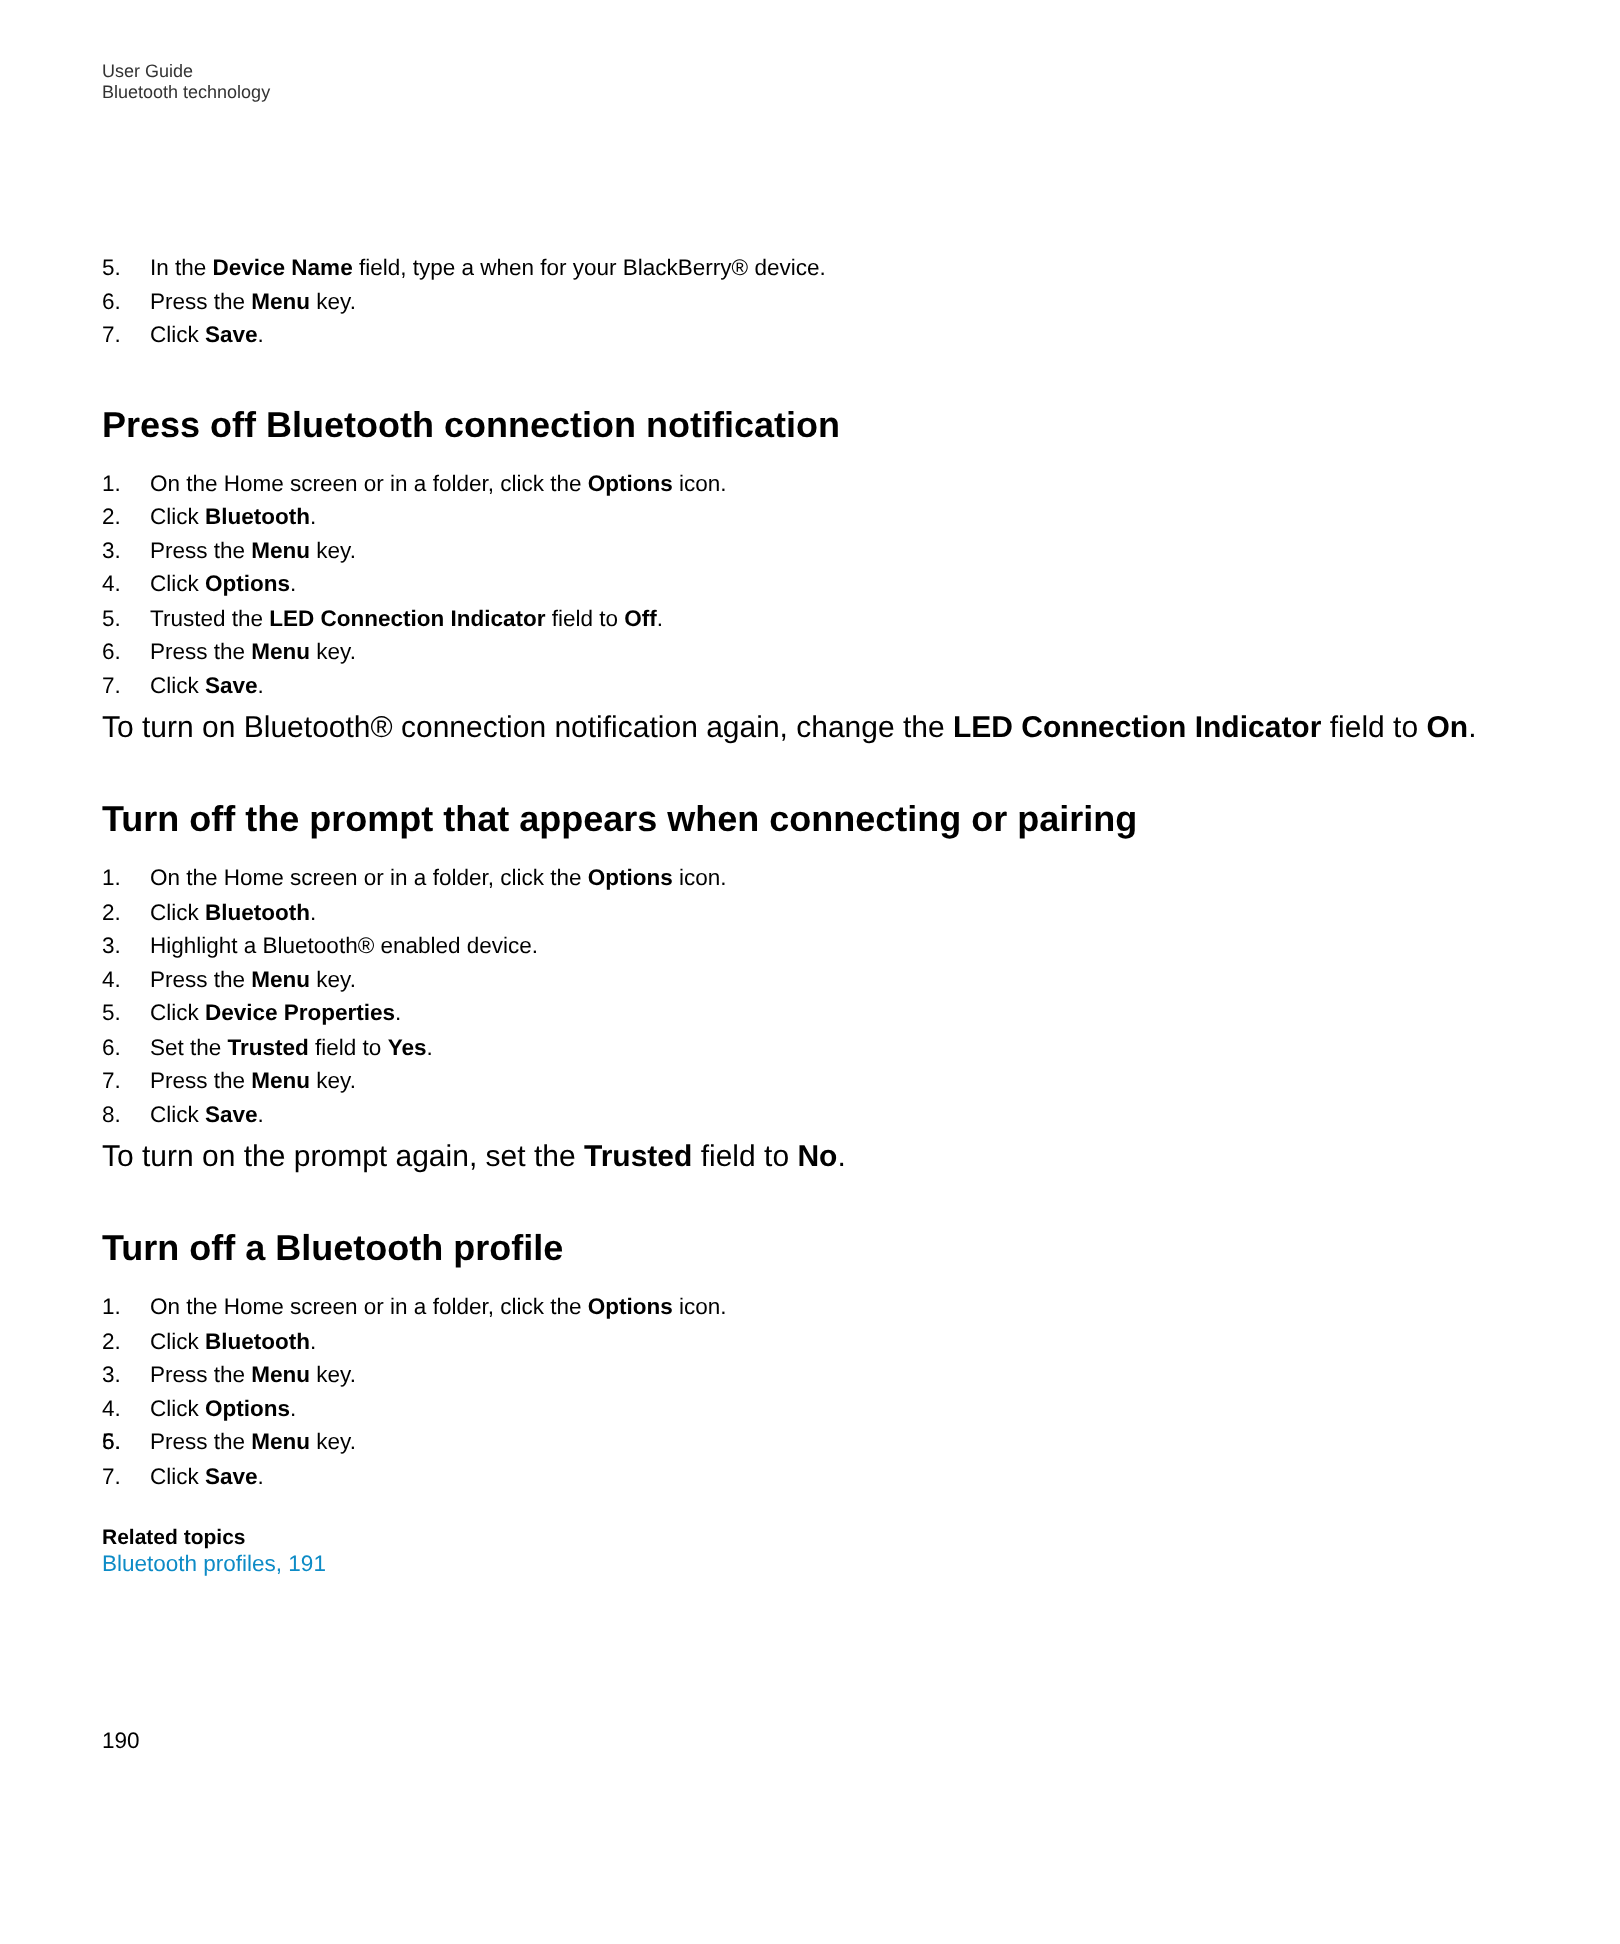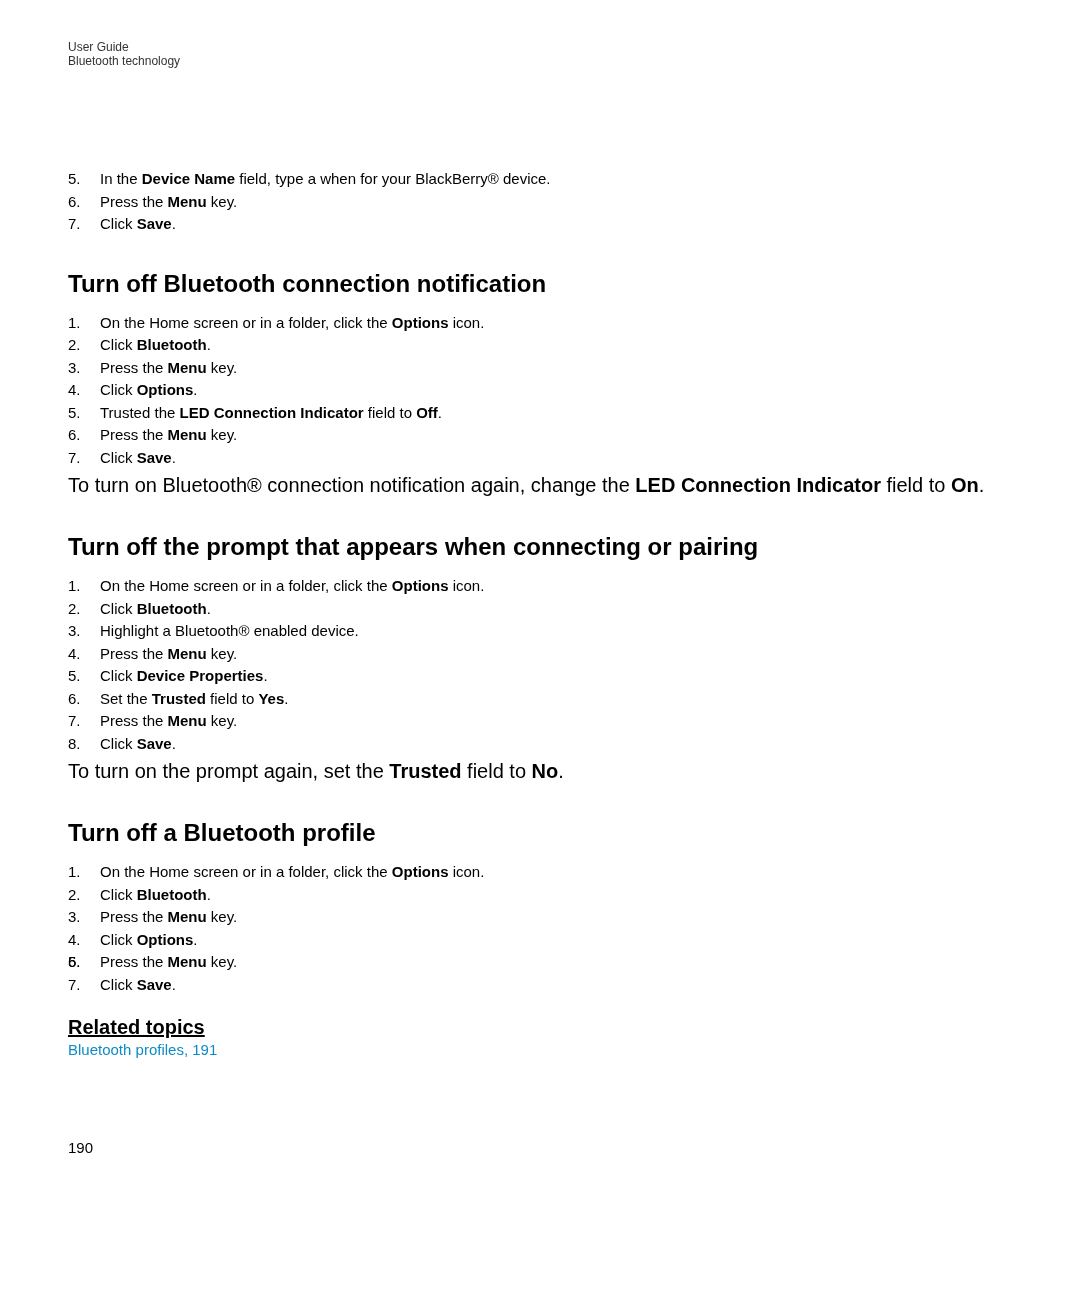--- a/index.html
+++ b/index.html
@@ -45,34 +45,33 @@
       font-weight: bold;
       margin-top: 34px;
       margin-bottom: 14px;
     }
     .note {
       font-size: 20px;
       margin-top: 2px;
       line-height: 1.4;
     }
     .related-heading {
-      font-size: 20px;
+      font-size: 14px;
       font-weight: bold;
       margin-top: 20px;
       margin-bottom: 2px;
-      text-decoration: underline;
     }
     .related-link {
       font-size: 15px;
       color: #0d8bc6;
       text-decoration: none;
     }
     .page-number {
       position: absolute;
-      bottom: 140px;
+      bottom: 127px;
       left: 68px;
       font-size: 15px;
     }
     b {
       font-weight: bold;
     }
   </style>
 </head>
 <body>
 
@@ -93,21 +92,21 @@
     <span class="num">6.</span>
     <span>Press the </span><b>Menu</b><span> key.</span>
   </li>
   <li>
     <span class="num">7.</span>
     <span>Click </span><b>Save</b><span>.</span>
   </li>
 </ol>
 
 
-<h2>Turn off Bluetooth connection notification</h2>
+<h2>Press off Bluetooth connection notification</h2>
 <ol class="continued-list">
   <li>
     <span class="num">1.</span>
     <span>On the Home screen or in a folder, click the </span><b>Options</b><span> icon.</span>
   </li>
   <li>
     <span class="num">2.</span>
     <span>Click </span><b>Bluetooth</b><span>.</span>
   </li>
   <li>

